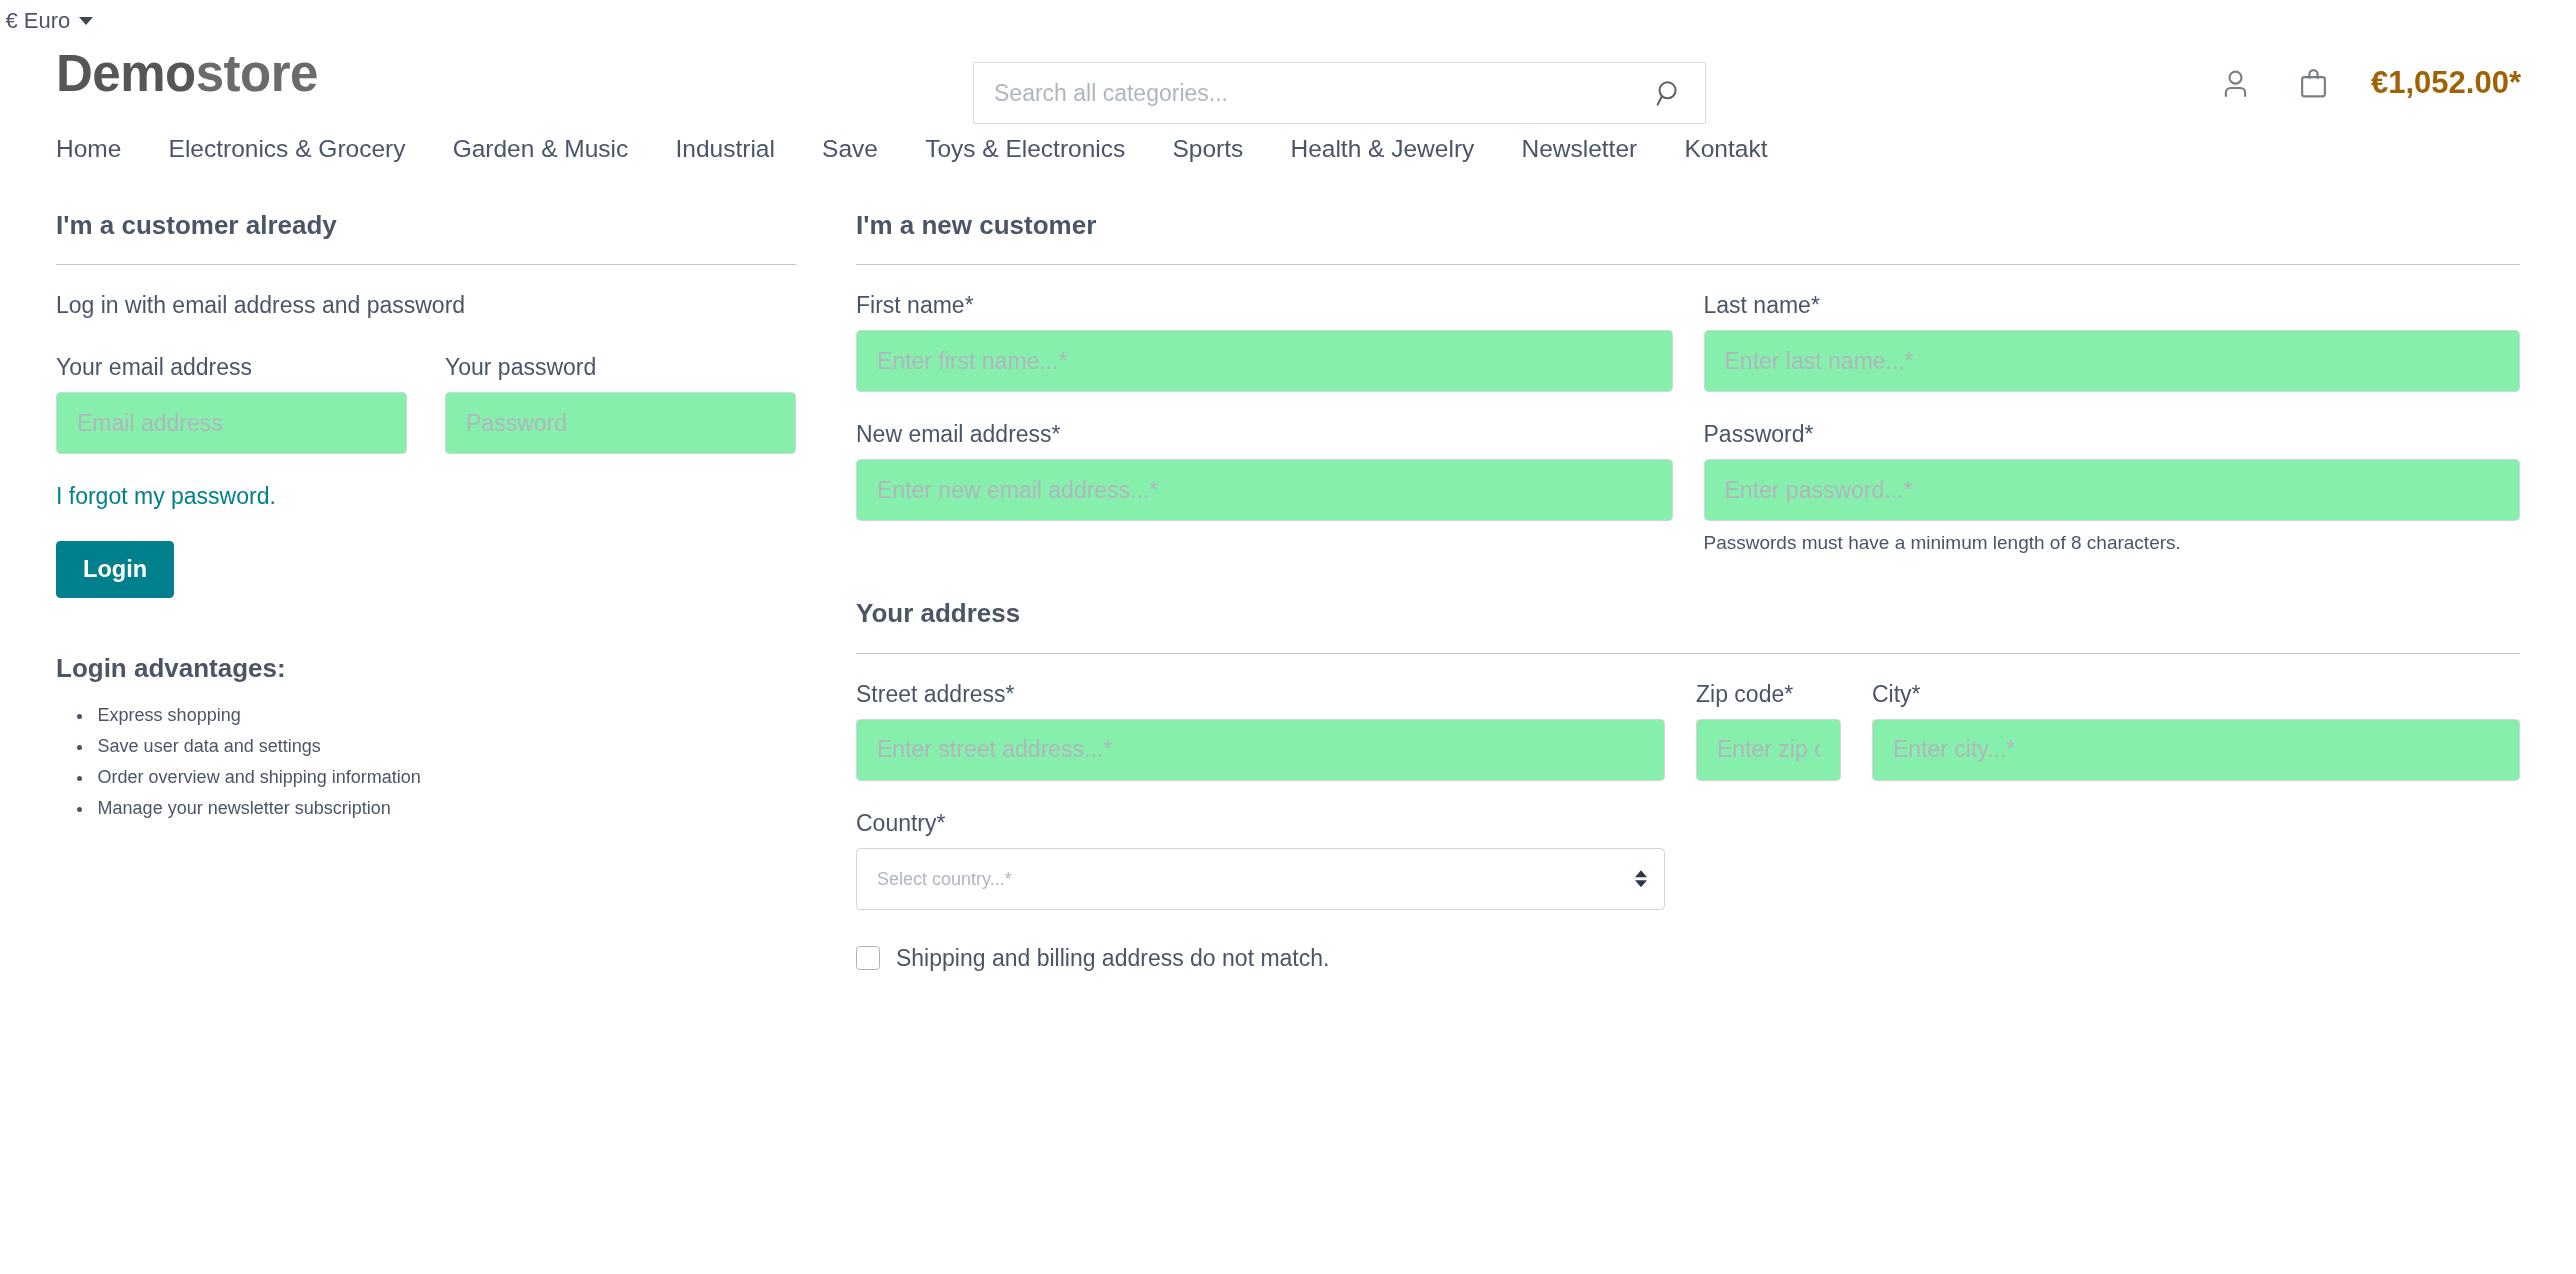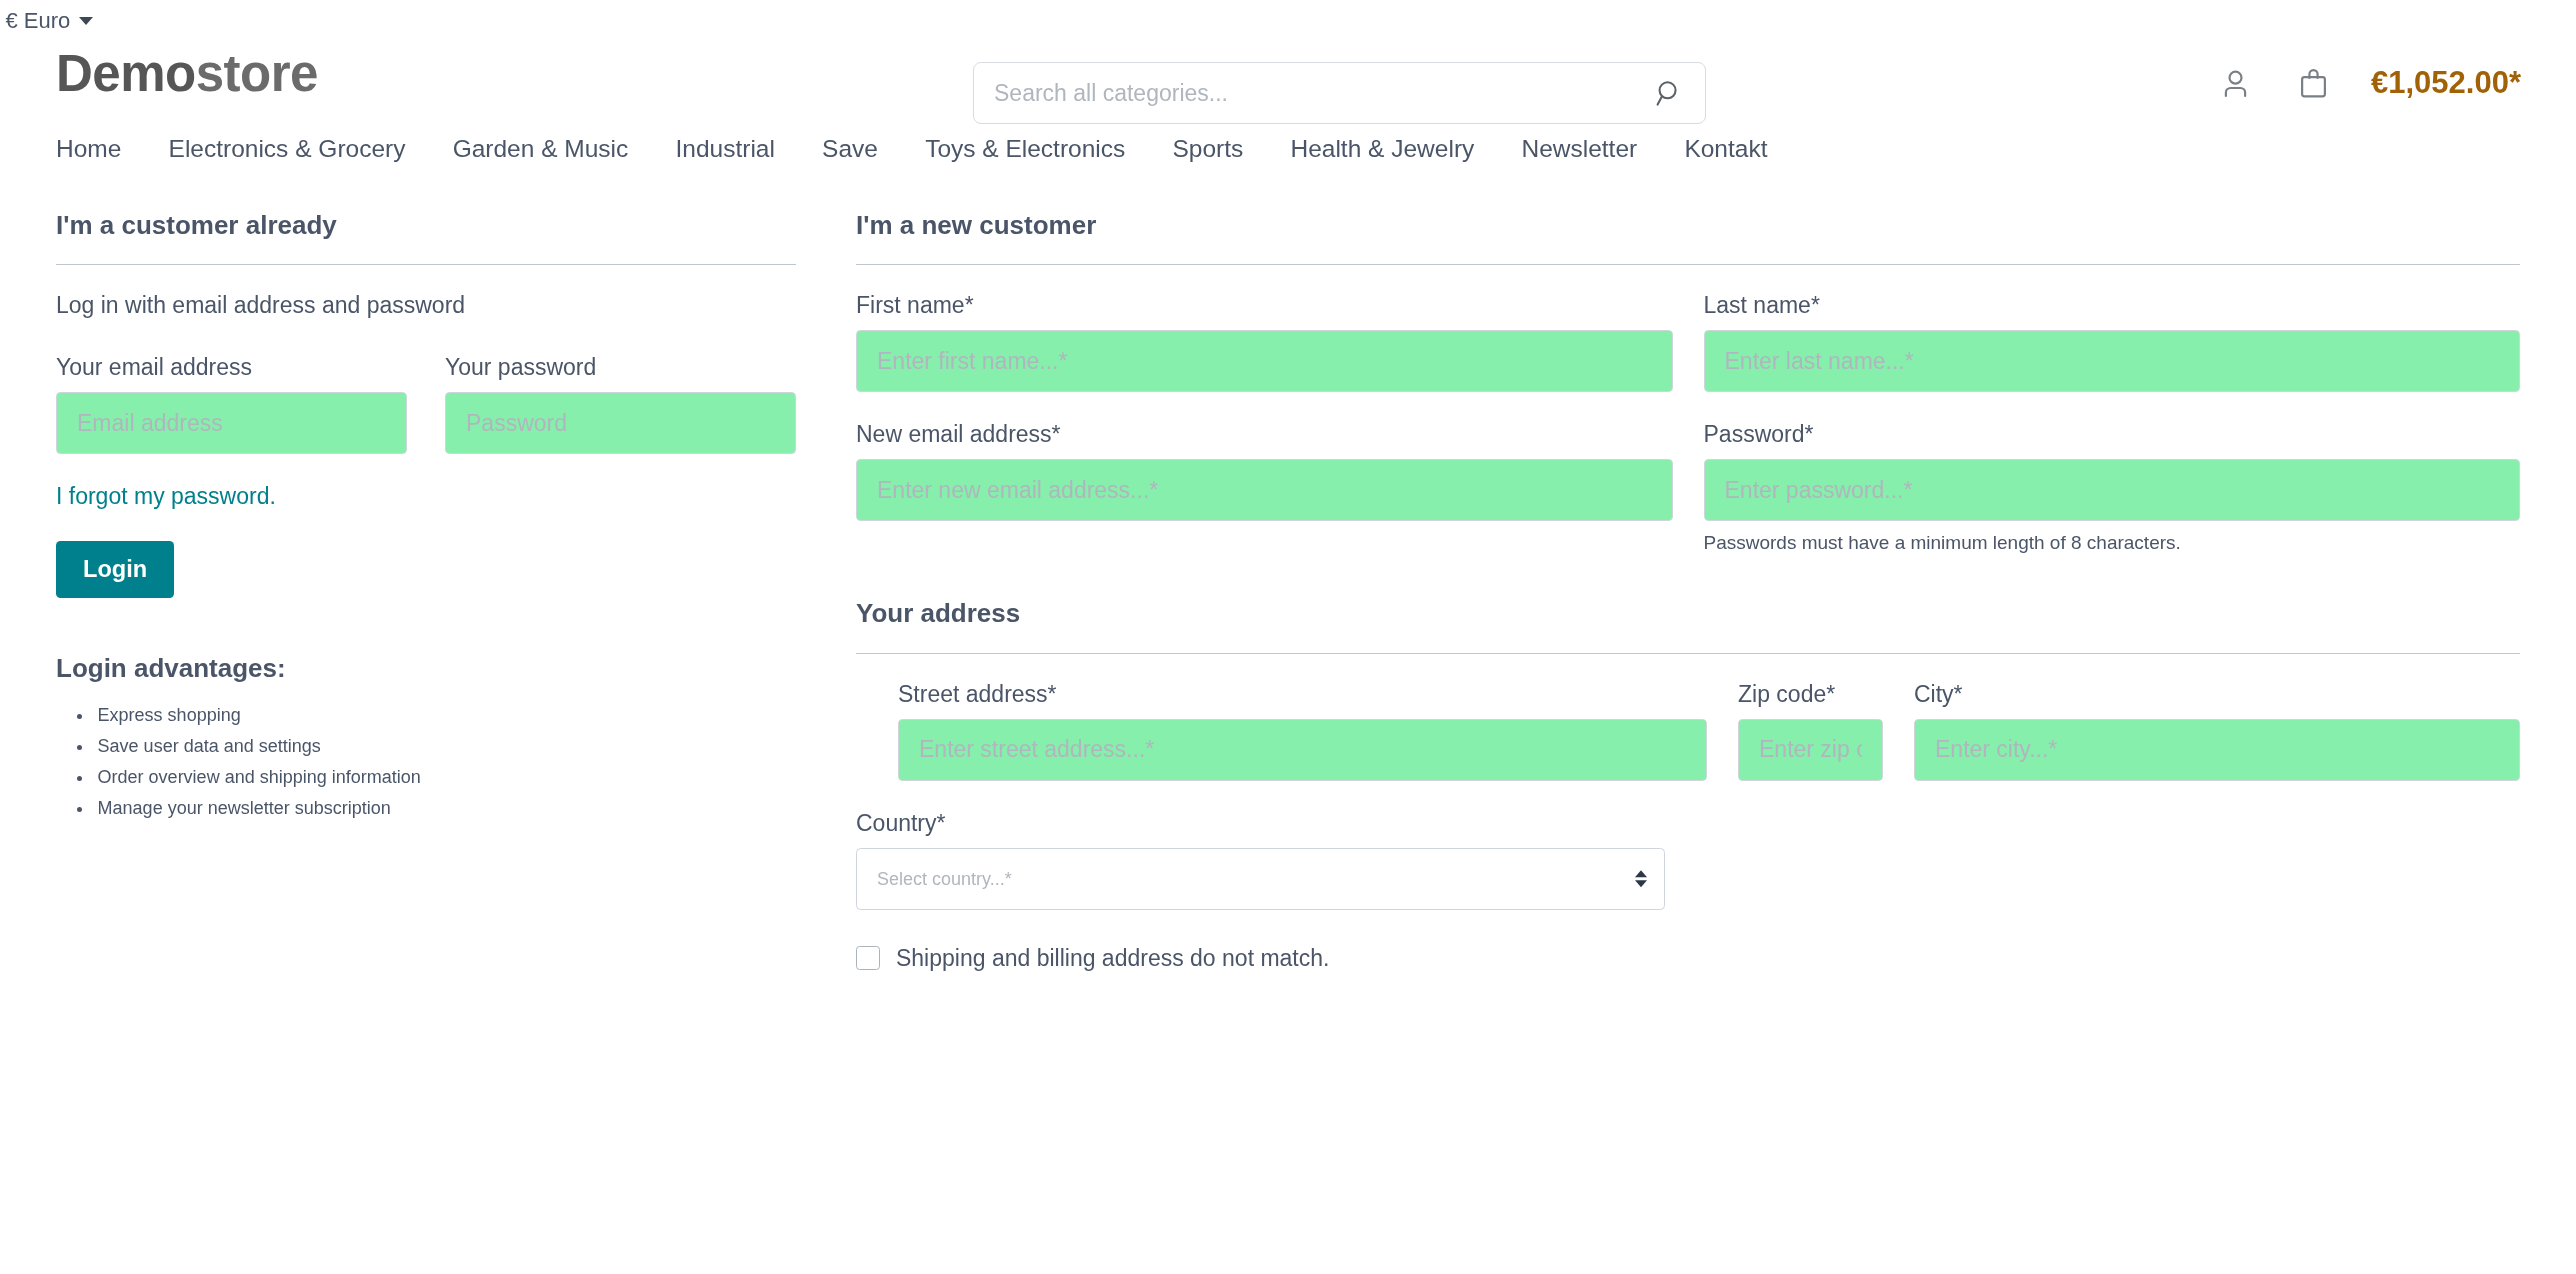--- a/index.html
+++ b/index.html
@@ -65,21 +65,21 @@
   }
   .search-box {
     position: relative;
     width: 100%;
     height: 62px;
   }
   .search-input {
     width: 100%;
     height: 62px;
     border: 0.9px solid #d8dce0;
-    border-radius: 8px;
+    border-radius: 1px;
     padding: 0 64px 0 20px;
     font-size: 23px;
     color: #4a5568;
     font-family: "Liberation Sans", sans-serif;
     background: #fff;
     outline: none;
   }
   .search-input::placeholder { color: #b0b6bd; }
   .search-btn {
     position: absolute;
@@ -226,21 +226,21 @@
   }
   .adv-list li { padding-left: 3.6px; }
 
   
   .fgrid {
     display: flex;
     gap: 31px;
     margin-bottom: 29px;
   }
   .fg { flex: 1 1 0; min-width: 0; }
-  .fg-street { flex: 0 0 809px; margin-left: 42px; }
+  .fg-street { flex: 0 0 809px; }
   .fg-zip { flex: 0 0 145px; }
   .fg-city { flex: 1 1 0; }
   .fg-country { flex: 0 0 809px; }
 
   .hint {
     font-size: 19px;
     color: #4a5568;
     margin: 11px 0 0 0;
   }
 

